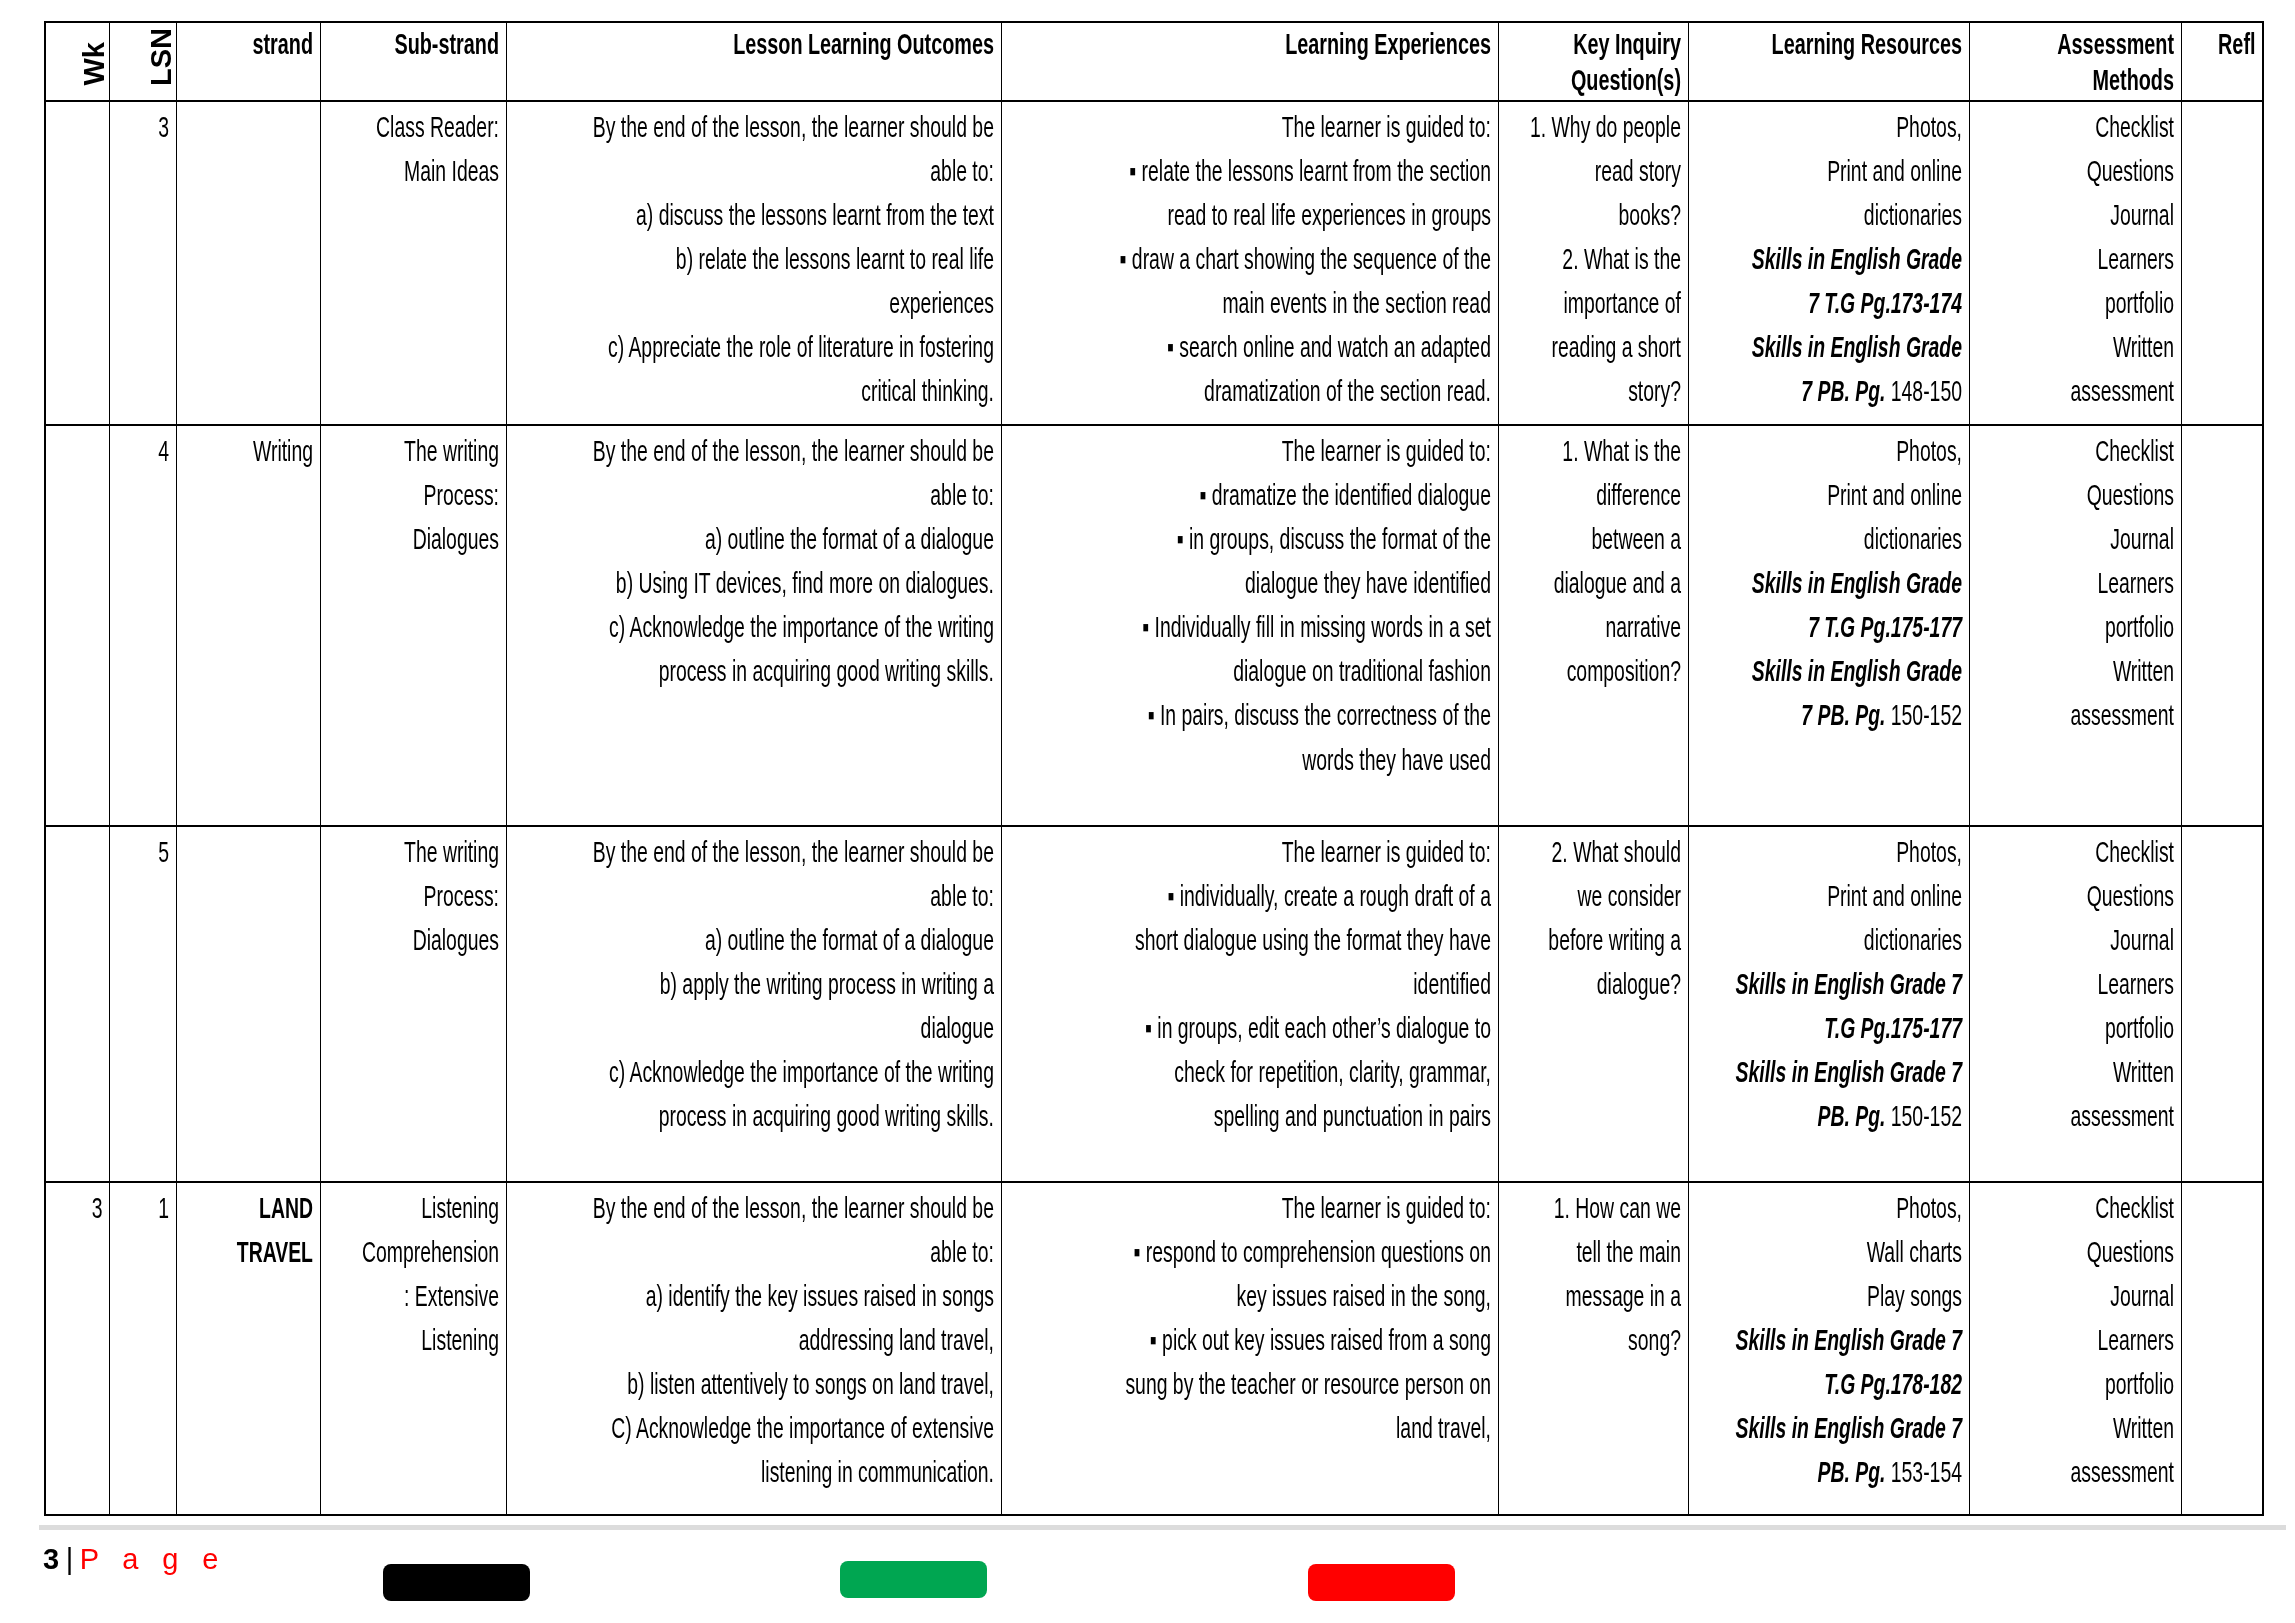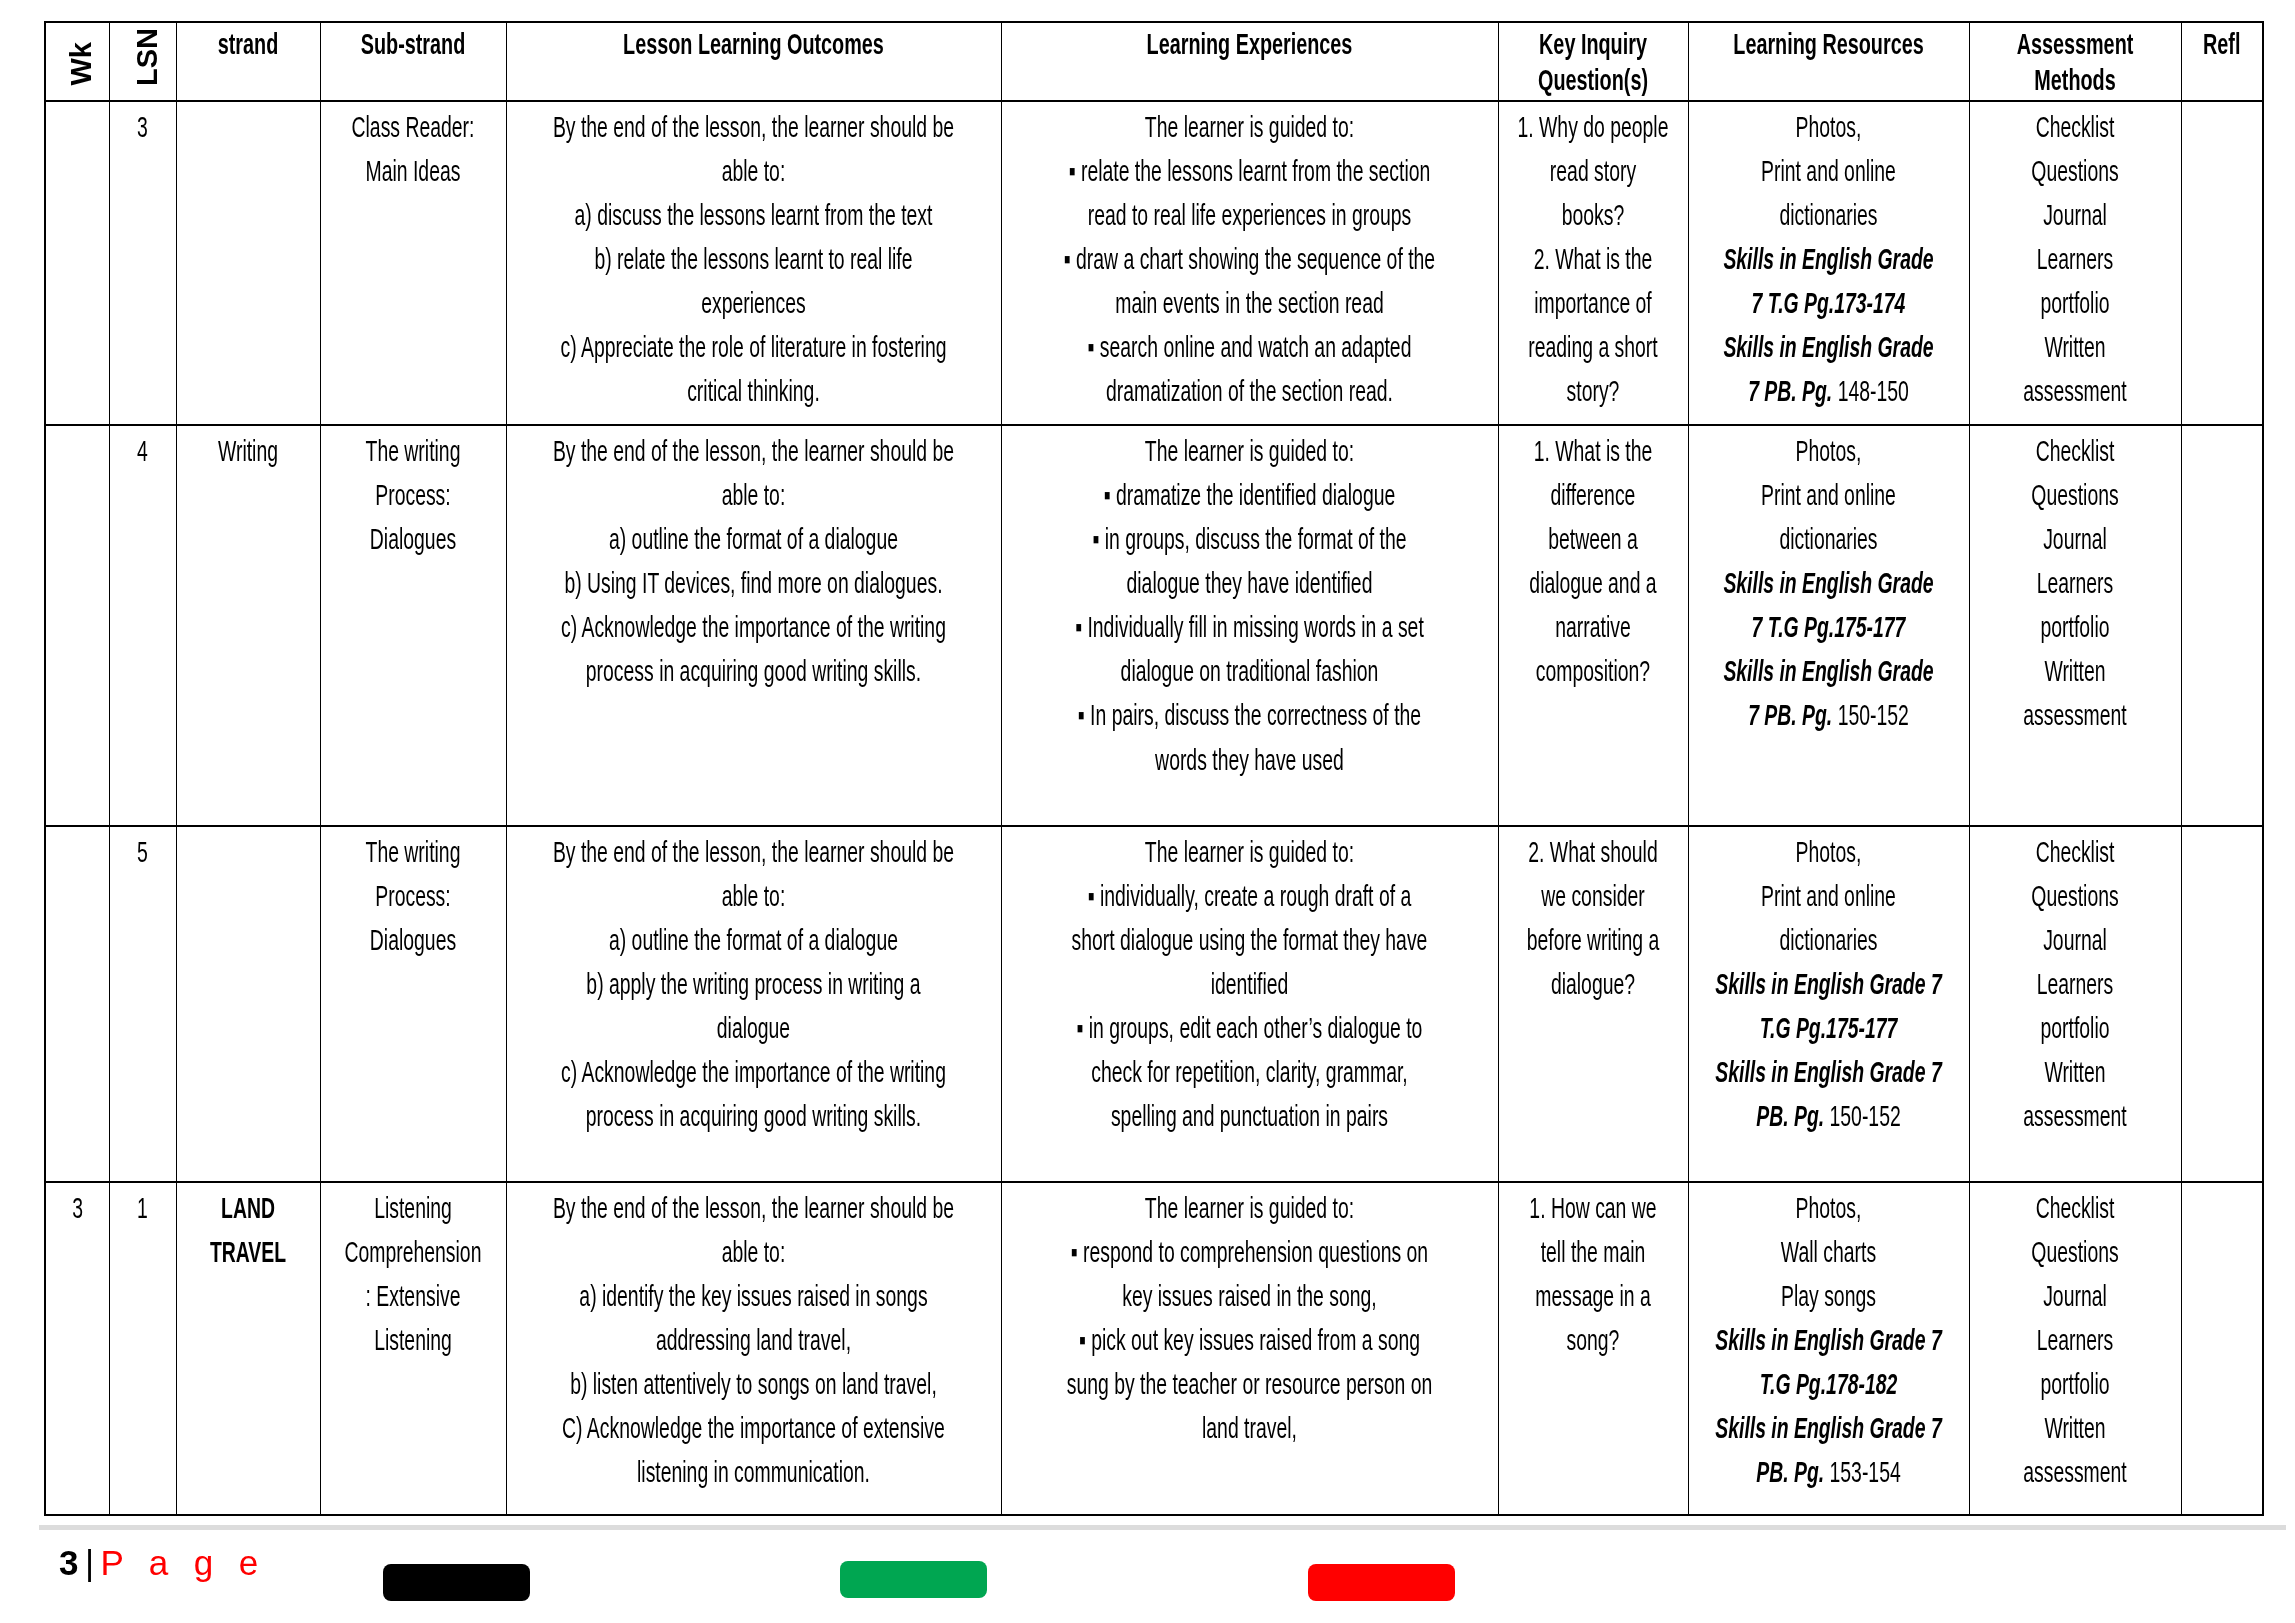--- a/index.html
+++ b/index.html
@@ -10,31 +10,31 @@
   }
   table.sow{
     position:absolute;left:44px;top:21px;width:2218px;
     border-collapse:collapse;table-layout:fixed;
     border:2px solid #000;
   }
   td,th{
     border-left:1.3px solid #000;border-right:1.3px solid #000;
     border-top:2.6px solid #000;border-bottom:2.6px solid #000;
     vertical-align:top;padding:2.6px 6.5px;overflow:hidden;
-    text-align:center;font-weight:normal;
+    text-align:right;font-weight:normal;
   }
   th{font-size:30px;font-weight:bold;line-height:1.2}
   th.vh{vertical-align:bottom;padding:0 0 6.5px 9.2px}
   .vt{writing-mode:vertical-rl;transform:rotate(180deg);font-weight:bold;font-size:29px;line-height:1;display:inline-block}
   
   .cx{transform:scaleX(0.66);transform-origin:0 0;width:151.5%}
   .pre{white-space:pre-line}
   .b{font-weight:bold}
   .it{font-weight:bold;font-style:italic}
-  .footer{position:absolute;left:59px;top:1542px;font-size:35px;line-height:1.2;white-space:nowrap}
+  .footer{position:absolute;left:43px;top:1542px;font-size:29px;line-height:1.2;white-space:nowrap}
   .footer .num{font-weight:bold}
   .footer .bar{margin:0 6.5px;font-weight:normal}
   .footer .pg{color:#FF0000;letter-spacing:7.9px;font-weight:normal}
   .rule{position:absolute;left:39px;top:1525px;width:2247px;height:4.6px;background:#DCDCDC}
   .box{position:absolute;height:37px;width:147px;border-radius:7.9px}
   .box-black{left:383px;top:1564px;background:#000000}
   .box-green{left:840px;top:1561px;background:#00A651}
   .box-red{left:1308px;top:1564px;background:#FF0000}
 </style>
 </head>

